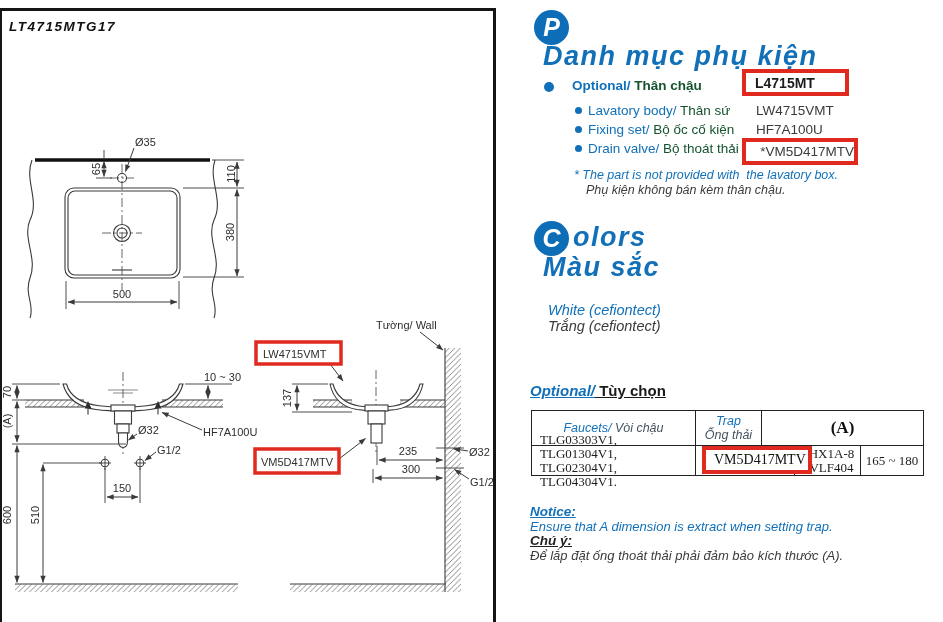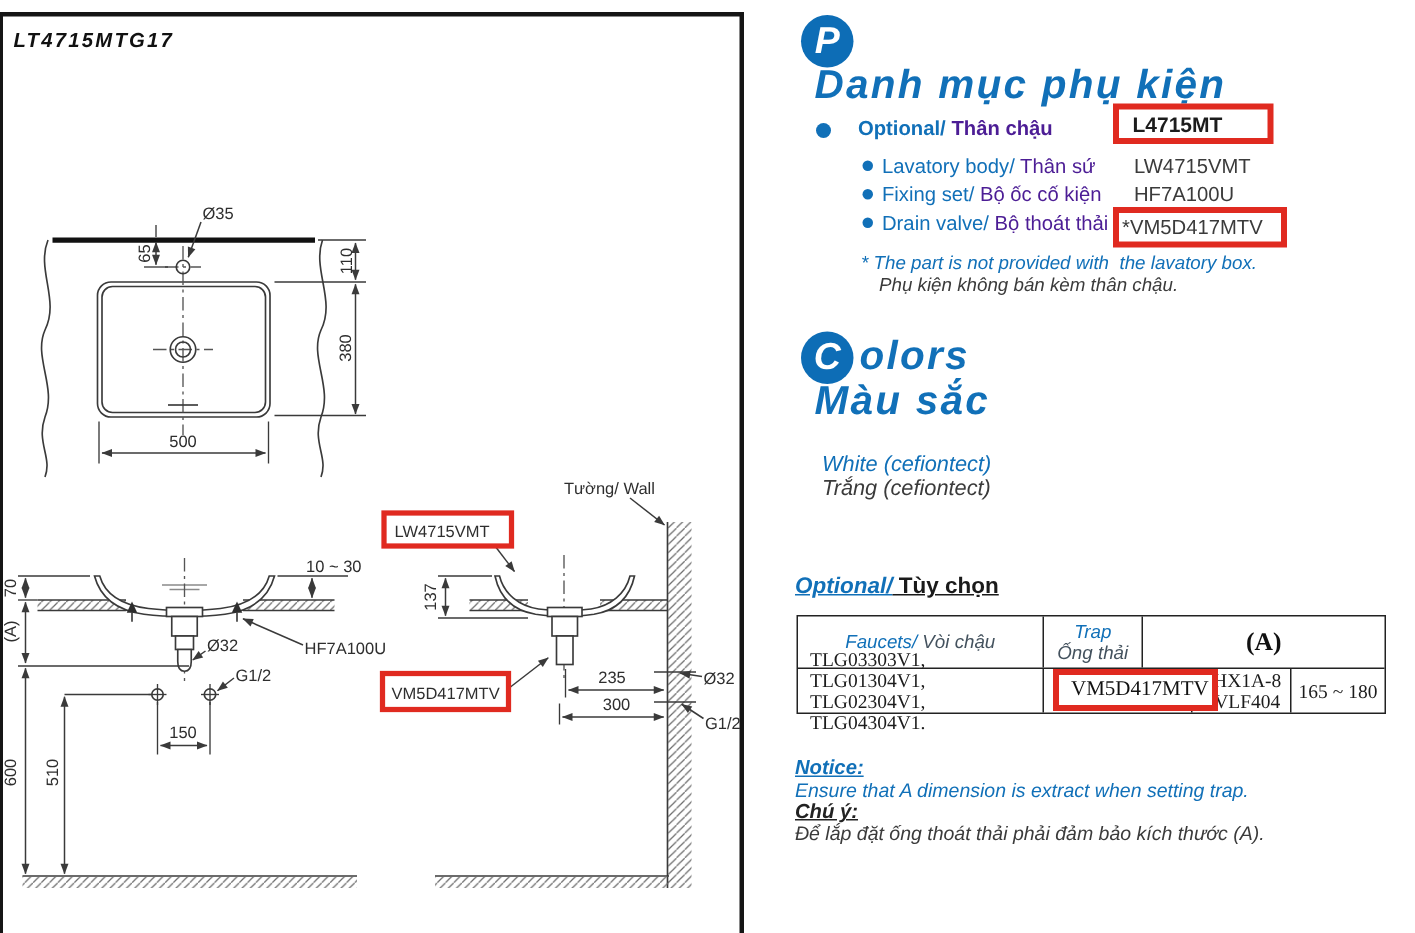--- a/index.html
+++ b/index.html
@@ -39,34 +39,34 @@
   #colors-title-vi { left:543px; top:252px; }
 
   .bullet { border-radius:50%; background:#1170b8; }
   #b1 { left:544px; top:82px; width:10px; height:10px; }
   #b2 { left:575px; top:107px; width:7px; height:7px; }
   #b3 { left:575px; top:126px; width:7px; height:7px; }
   #b4 { left:575px; top:145px; width:7px; height:7px; }
 
   .prow { white-space:nowrap; font-size:13.5px; color:#333; }
   .lbl-en { color:#1170b8; }
-  .lbl-vi { color:#4c1d95; }
+  .lbl-vi { color:#14532d; }
   #r1 { left:572px; top:78px;  font-weight:bold; }
   #r2 { left:588px; top:103px; }
   #r3 { left:588px; top:122px; }
   #r4 { left:588px; top:141px; }
   .pval { color:#3b3b3b; font-size:13.5px; white-space:nowrap; }
   #v2 { left:756px; top:103px; }
   #v3 { left:756px; top:122px; }
   .red-box { border:4px solid #e02a20; display:flex; align-items:center; box-sizing:border-box;
     background:#fff; }
   #vbox1 { left:742px; top:69px;  width:107px;  height:27px; padding-left:9px;
     font-weight:bold; font-size:14px; color:#1c1c1c; }
   #vbox2 { left:742px; top:138px; width:116px; height:27px; padding-left:2px;
-    font-size:13.5px; color:#3b3b3b; }
+    font-size:13.5px; color:#3b3b3b;justify-content:flex-end; }
 
   #fn1 { left:574px; top:168px; font-size:12.5px; font-style:italic; color:#1170b8; white-space:pre-wrap; }
   #fn2 { left:586px; top:183px; font-size:12.5px; font-style:italic; color:#3b3b3b; }
 
   #color-en { left:548px; top:302px; font-size:14.5px; font-style:italic; color:#1170b8; }
   #color-vi { left:548px; top:318px; font-size:14.5px; font-style:italic; color:#3b3b3b; }
 
   #optional { left:530px; top:382px; font-size:15px; font-weight:bold; white-space:nowrap; }
   #optional .en { color:#1170b8; font-style:italic; text-decoration:underline;text-align:center; }
   #optional .vi { color:#1a1a1a; text-decoration:underline; }

